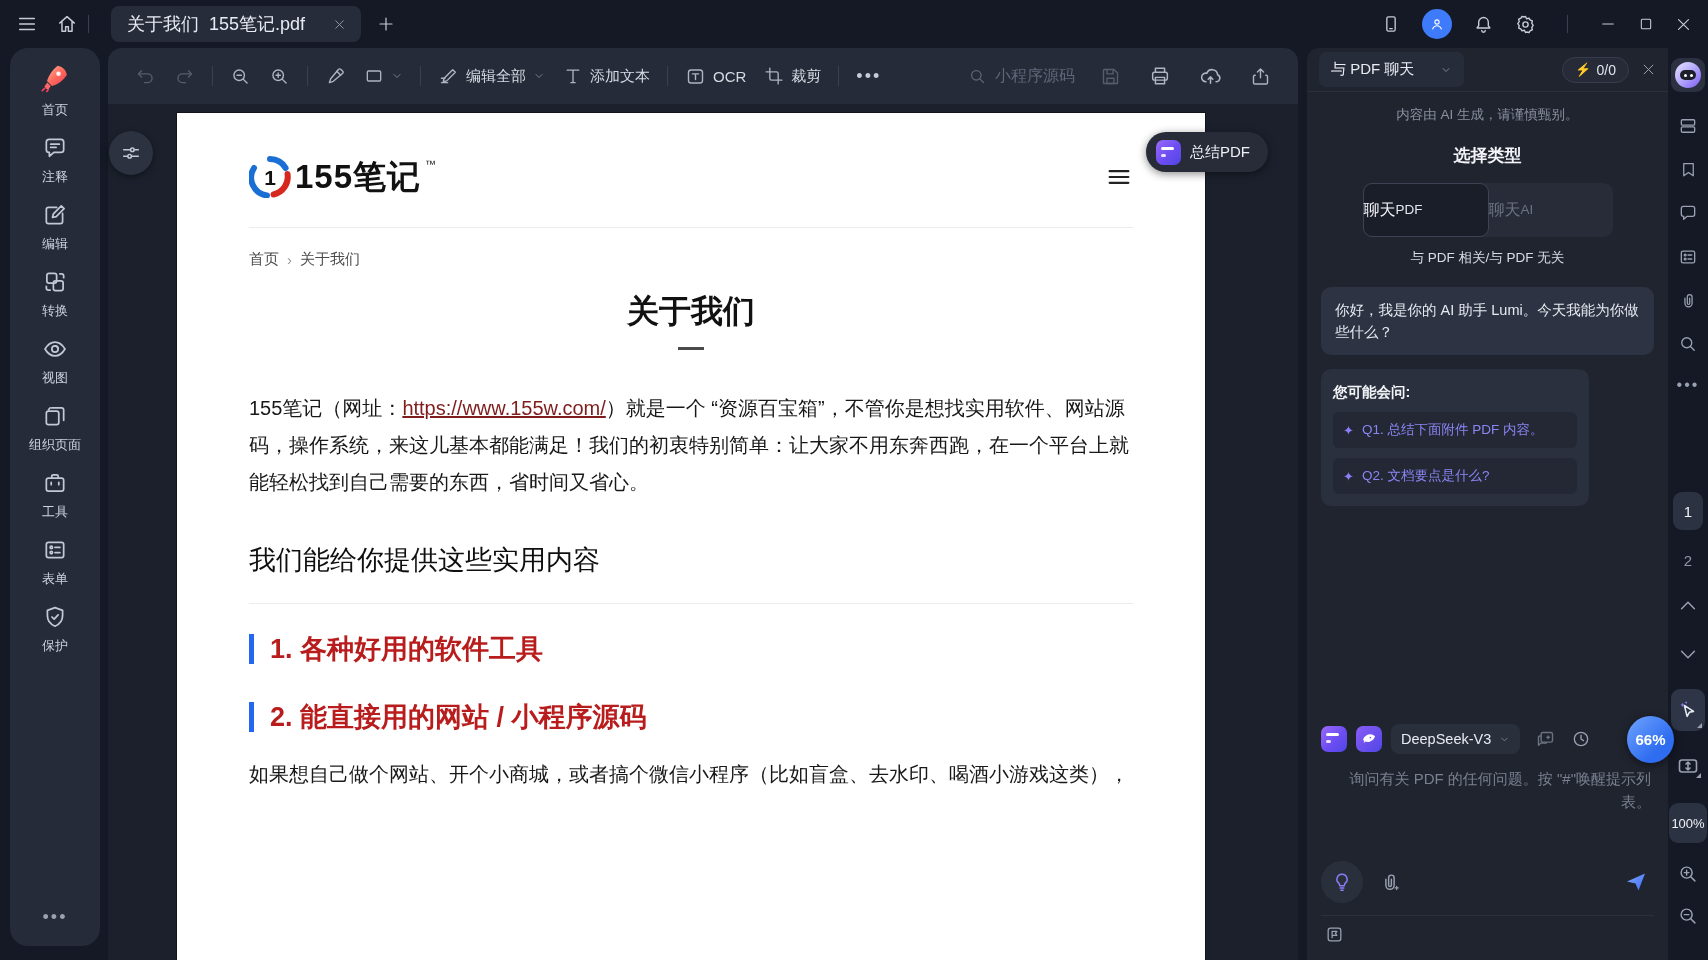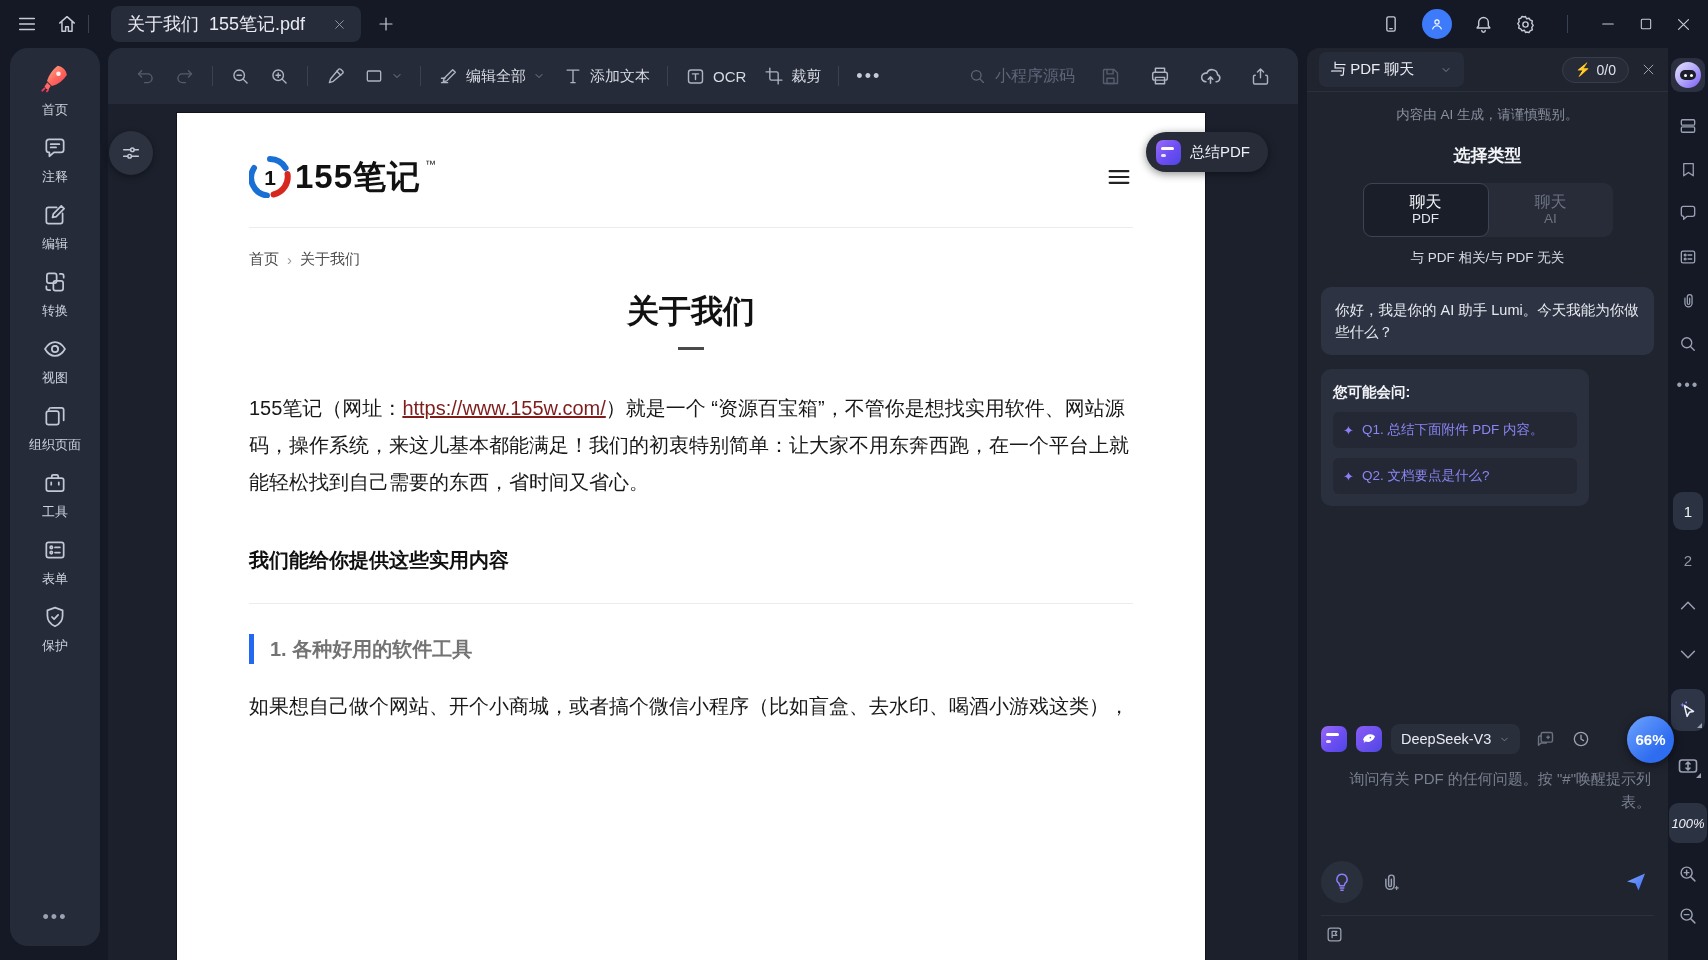--- a/index.html
+++ b/index.html
@@ -51,22 +51,22 @@
   .logo-wrap { display:flex; align-items:flex-start; gap:4px; }
   .logo-text { font-size:33px; font-weight:700; color:#111; letter-spacing:1px; line-height:42px; }
   .doc-menu { margin-left:auto; color:#222; }
   .doc-hr { border:none; border-top:1px solid #ececec; margin-top:28px; }
   .breadcrumb { margin-top:22px; font-size:15px; color:#4c4c4c; display:flex; gap:8px; align-items:center; }
   .breadcrumb .sep { color:#999; }
   .doc-title { margin-top:22px; text-align:center; font-size:32px; font-weight:600; color:#111; line-height:40px; }
   .title-dash { width:26px; height:3px; background:#4a4a4a; margin:16px auto 0; }
   .para { margin-top:40px; font-size:20px; line-height:37px; color:#181818; }
   .para a { color:#7f1d1d; text-decoration:underline; }
-  .h2 { margin-top:42px; font-size:20px; font-weight:700; color:#0f0f0f; line-height:34px; }
-  .h3 { margin-top:30px; font-size:20px; font-weight:700; color:#737373; line-height:30px; border-left:5px solid #2468f2; padding-left:16px; }
+  .h2 { margin-top:42px; font-size:27px; font-weight:400; color:#0f0f0f; line-height:34px; }
+  .h3 { margin-top:30px; font-size:27px; font-weight:700; color:#b91c1c; line-height:30px; border-left:5px solid #2468f2; padding-left:16px; }
   .h3 + .para, .para2 { margin-top:24px; }
   .h3.second { margin-top:38px; }
 
   
   .filter-fab { position:absolute; left:109px; top:131px; width:44px; height:44px; border-radius:50%; background:#2c3240; display:flex; align-items:center; justify-content:center; color:#c2c8d6; cursor:pointer; box-shadow:0 2px 6px rgba(0,0,0,.4); }
   .summarize-btn { position:absolute; left:1146px; top:132px; height:40px; border-radius:20px; background:#272c38; display:flex; align-items:center; gap:9px; padding:0 18px 0 10px; cursor:pointer; box-shadow:0 2px 8px rgba(0,0,0,.45); }
   .summarize-btn .s-lbl { font-size:15px; color:#eef0f6; }
   .grad-sq { width:25px; height:25px; border-radius:7px; background:linear-gradient(135deg,#9a6bf8 0%,#6c4df2 55%,#4f46e5 100%); position:relative; }
   .grad-sq::before { content:""; position:absolute; left:5px; top:7px; width:13px; height:3px; border-radius:2px; background:#fff; }
   .grad-sq::after { content:""; position:absolute; left:5px; top:14px; width:5px; height:3px; border-radius:2px; background:rgba(255,255,255,.85); }
@@ -76,21 +76,21 @@
   .ai-head { height:44px; display:flex; align-items:center; padding:0 12px; border-bottom:1px solid #2b303d; }
   .ai-title-pill { background:#272c3a; border-radius:7px; padding:8px 12px; display:flex; align-items:center; gap:26px; cursor:pointer; }
   .ai-title-pill .t { font-size:15px; color:#e8ebf3; white-space:nowrap; }
   .credit-pill { margin-left:auto; border-radius:15px; background:#262b37; border:1px solid #363d4c; padding:4px 12px; display:flex; align-items:center; gap:5px; cursor:pointer; }
   .credit-pill .bolt { color:#f7c948; font-size:13px; }
   .credit-pill .n { font-size:14px; color:#dfe3ec; }
   .ai-close { margin-left:12px; color:#9aa1b2; cursor:pointer; }
   .ai-note { margin-top:14px; text-align:center; font-size:13.5px; color:#8a90a0; }
   .ai-select { margin-top:20px; text-align:center; font-size:17px; font-weight:700; color:#f2f4f8; }
   .seg { margin:16px auto 0; width:250px; height:54px; background:#272c38; border-radius:9px; display:flex; }
-  .seg-cell { flex:1; display:flex; flex-direction:column; align-items:center; justify-content:center; border-radius:9px; cursor:pointer; line-height:1.15; }
+  .seg-cell { flex:1; display:flex; align-items:center; justify-content:flex-start; border-radius:9px; cursor:pointer; line-height:1.15; }
   .seg-cell.active { background:#1a1e29; border:1px solid #3c4354; }
   .seg-cell .l1 { font-size:16px; color:#f2f4f8; }
   .seg-cell .l2 { font-size:13.5px; color:#e2e6ee; }
   .seg-cell.inactive .l1, .seg-cell.inactive .l2 { color:#6b7280; }
   .seg-note { margin-top:12px; text-align:center; font-size:13.5px; color:#d8dce6; }
   .bubble { margin:20px 14px 0; background:#2d3342; border-radius:10px; padding:12px 14px; font-size:14.5px; line-height:22px; color:#e6e9f0; }
   .suggest { margin:14px 14px 0; width:268px; background:#2a303d; border-radius:10px; padding:14px 12px 12px; }
   .suggest .s-title { font-size:14.5px; font-weight:700; color:#f2f4f8; }
   .s-row { margin-top:10px; background:#232834; border-radius:6px; padding:9px 10px; display:flex; align-items:center; gap:8px; cursor:pointer; }
   .s-row .spark { color:#8d7df8; font-size:13px; }
@@ -119,21 +119,21 @@
   .lumi-face::before { content:""; position:absolute; left:5px; top:8px; width:16px; height:10px; border-radius:5px; background:#1c1f2a; }
   .lumi-face::after { content:""; position:absolute; left:9px; top:12px; width:3px; height:3px; border-radius:50%; background:#fff; box-shadow:6px 0 0 #fff; }
   .strip-dots { margin-top:22px; font-size:16px; letter-spacing:2px; color:#9aa1b2; cursor:pointer; }
   .nav-group { position:absolute; left:0; top:444px; width:40px; display:flex; flex-direction:column; align-items:center; }
   .pg-box { width:30px; height:38px; border-radius:9px; background:#2b3242; color:#f0f2f7; font-size:15px; display:flex; align-items:center; justify-content:center; cursor:pointer; }
   .pg-next { margin-top:22px; font-size:15px; color:#8e95a6; cursor:pointer; }
   .nav-chev { margin-top:26px; cursor:pointer; }
   .tool-box { position:relative; margin-top:24px; width:34px; height:42px; border-radius:9px; background:#2e3547; display:flex; align-items:center; justify-content:center; cursor:pointer; }
   .tool-box::after, .fit-box::after { content:""; position:absolute; right:3px; bottom:3px; border-left:5px solid transparent; border-bottom:5px solid #9aa1b2; }
   .fit-box { position:relative; margin-top:20px; width:32px; height:30px; display:flex; align-items:center; justify-content:center; cursor:pointer; }
-  .zoom-box { margin-top:22px; width:38px; height:40px; border-radius:9px; background:#2b3242; color:#f0f2f7; font-size:13px; display:flex; align-items:center; justify-content:center; cursor:pointer;font-style:italic; }
+  .zoom-box { margin-top:22px; width:38px; height:40px; border-radius:9px; background:#2b3242; color:#f0f2f7; font-size:13px; display:flex; align-items:center; justify-content:center; cursor:pointer; }
   .zoom-ic { margin-top:20px; cursor:pointer; }
 </style>
 </head>
 <body>
 
 <div class="titlebar">
   <div class="tb-btn hamburger">
     <svg class="ic" width="22" height="22" viewBox="0 0 24 24">
         <path d="M4 6h16M4 12h16M4 18h16"></path>
       </svg>
@@ -437,20 +437,21 @@
       <span>首页</span>
       <span class="sep">›</span>
       <span>关于我们</span>
     </div>
     <h1 class="doc-title">关于我们</h1>
     <div class="title-dash"></div>
     <p class="para"><span>155笔记（网址：</span><a>https://www.155w.com/</a><span>）就是一个 “资源百宝箱”，不管你是想找实用软件、网站源码，操作系统，来这儿基本都能满足！我们的初衷特别简单：让大家不用东奔西跑，在一个平台上就能轻松找到自己需要的东西，省时间又省心。</span></p>
     <h2 class="h2">我们能给你提供这些实用内容</h2>
     <hr class="doc-hr" style="margin-top:26px;">
     <h3 class="h3">1. 各种好用的软件工具</h3>
+    <h3 class="h3 second">2. 能直接用的网站 / 小程序源码</h3>
     <p class="para para2">如果想自己做个网站、开个小商城，或者搞个微信小程序（比如盲盒、去水印、喝酒小游戏这类），</p>
   </div>
 </div>
 
 <div class="filter-fab">
   <svg class="ic" width="22" height="22" viewBox="0 0 24 24">
       <path d="M4 8.5h7.5M15.5 8.5H20M4 15.5h4.5M12.5 15.5H20"></path>
       <circle cx="13.5" cy="8.5" r="2"></circle>
       <circle cx="10.5" cy="15.5" r="2"></circle>
     </svg>

